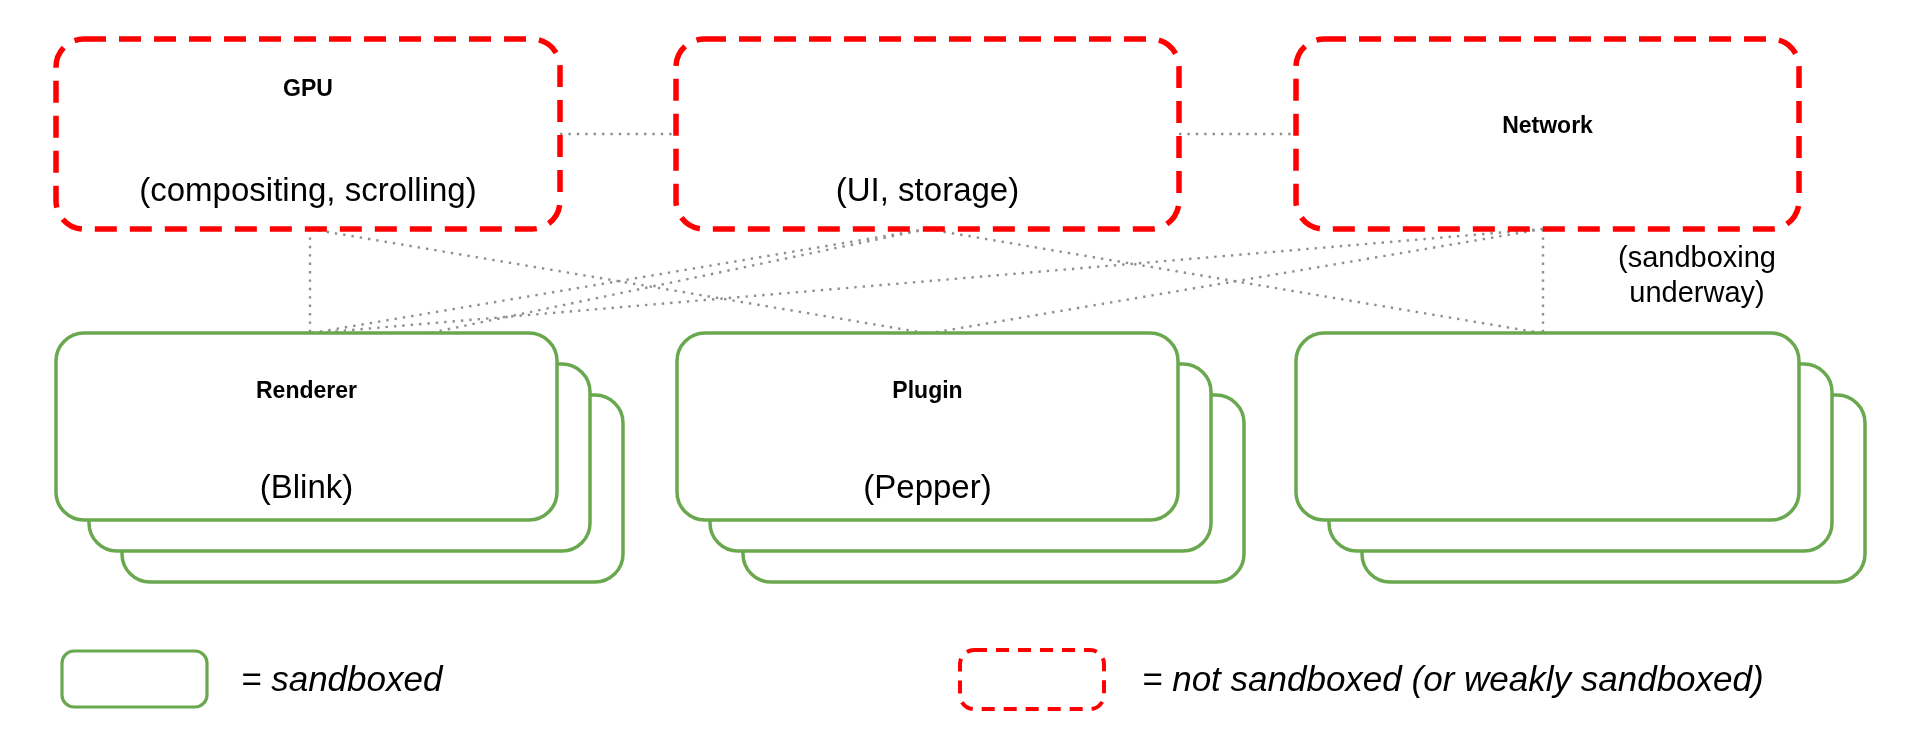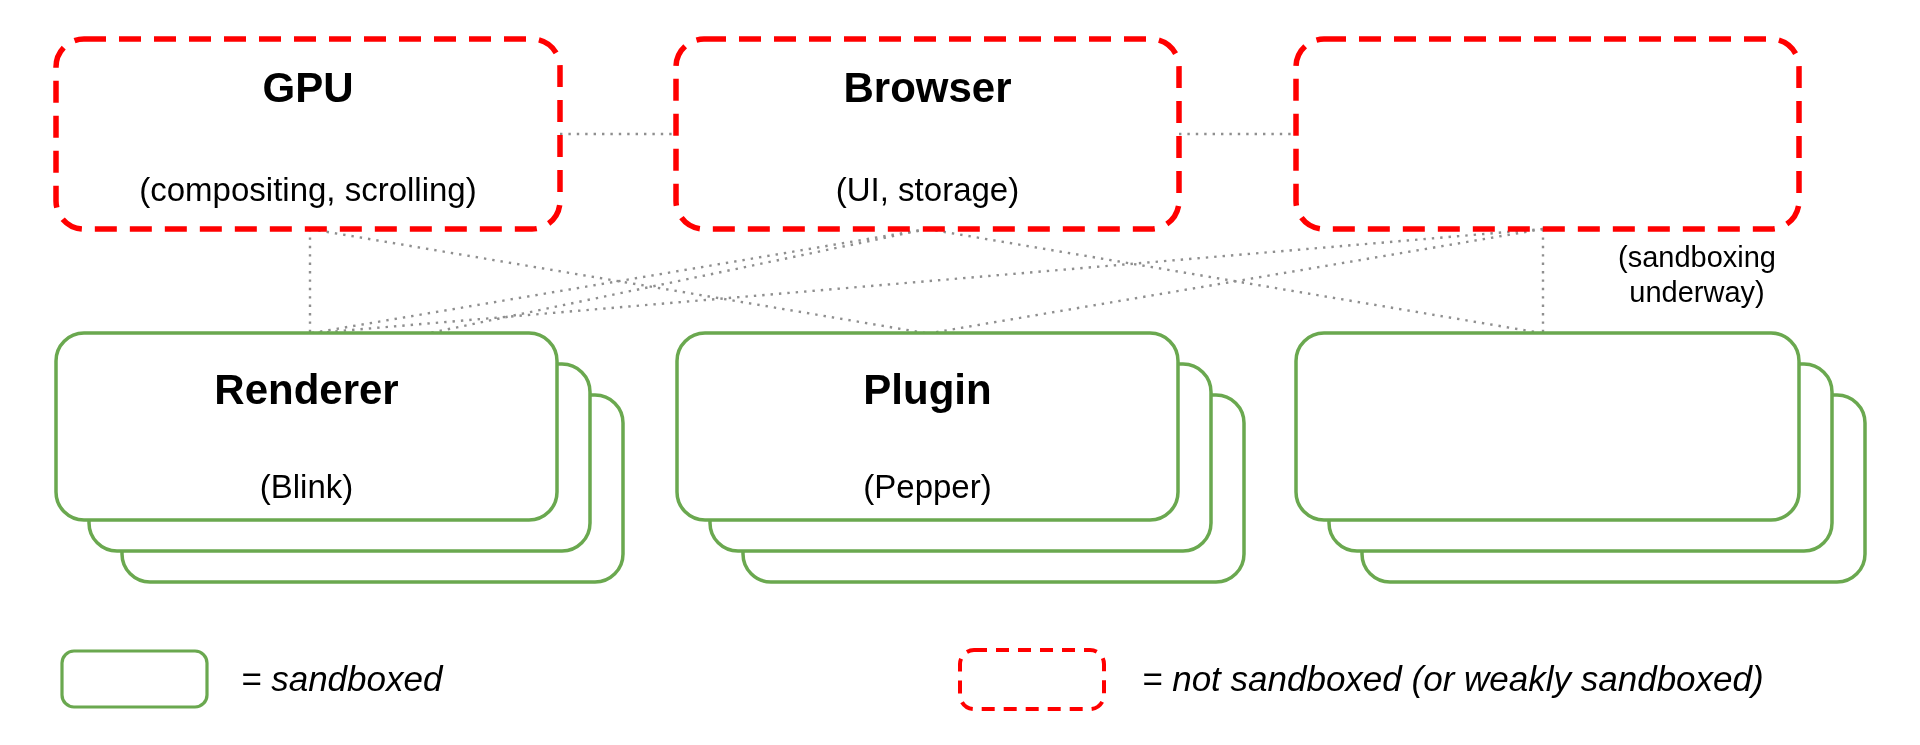--- a/index.html
+++ b/index.html
@@ -8,21 +8,21 @@
     --connector:#8f8f8f;
     --text:#000000;
     --bg:#ffffff;
   }
   *{margin:0;padding:0;box-sizing:border-box;}
   html,body{width:1920px;height:745px;background:var(--bg);overflow:hidden;}
   body{font-family:"Liberation Sans","DejaVu Sans",sans-serif;color:var(--text);position:relative;}
   #stage{position:absolute;left:0;top:0;width:1920px;height:745px;}
   svg{position:absolute;left:0;top:0;}
   .label{position:absolute;text-align:center;white-space:nowrap;}
-  .box-title{font-weight:bold;font-size:42px;line-height:36px;}
+  .box-title{font-weight:bold;font-size:23px;line-height:36px;}
   .box-sub{font-size:33px;line-height:34px;margin-top:26px;}
   .caption{font-size:29px;line-height:35px;white-space:normal;}
   .legend-label{font-size:35px;line-height:36px;text-align:left;font-style:italic;}
   .connector{stroke:var(--connector);stroke-width:2.4;stroke-dasharray:2.4 6;fill:none;}
   .red-box{stroke:var(--red);stroke-width:5.5;stroke-dasharray:22 13;fill:none;}
   .green-box{stroke:var(--green);stroke-width:3.5;fill:#ffffff;}
   .red-swatch{stroke:var(--red);stroke-width:4;stroke-dasharray:13 9;fill:none;}
   .green-swatch{stroke:var(--green);stroke-width:3.2;fill:none;}
 </style>
 </head>
@@ -65,23 +65,23 @@
     <rect class="red-box" x="676" y="39" width="503" height="190" rx="28"></rect>
     <rect class="red-box" x="1296" y="39" width="503" height="190" rx="28"></rect>
 
     <rect class="green-swatch" x="62" y="651" width="145" height="56" rx="12"></rect>
     <rect class="red-swatch" x="960" y="650" width="144" height="59" rx="14"></rect>
   </svg>
 
   <div class="label box-title" style="left:56px;top:70px;width:504px;">GPU</div>
   <div class="label box-sub" style="left:56px;top:147px;width:504px;">(compositing, scrolling)</div>
 
-  <div class="label box-title" style="left:676px;top:70px;width:503px;">Browser</div>
   <div class="label box-sub" style="left:676px;top:147px;width:503px;">(UI, storage)</div>
 
+  <div class="label box-title" style="left:1296px;top:107px;width:503px;">Network</div>
   <div class="label caption" style="left:1591px;top:240px;width:212px;text-align:center;">(sandboxing underway)</div>
 
   <div class="label box-sub" style="left:56px;top:444px;width:501px;">(Blink)</div>
   <div class="label box-title" style="left:56px;top:372px;width:501px;">Renderer</div>
 
   <div class="label box-title" style="left:677px;top:372px;width:501px;">Plugin</div>
   <div class="label box-sub" style="left:677px;top:444px;width:501px;">(Pepper)</div>
 
 
   <div class="label legend-label" style="left:241px;top:661px;">= sandboxed</div>

